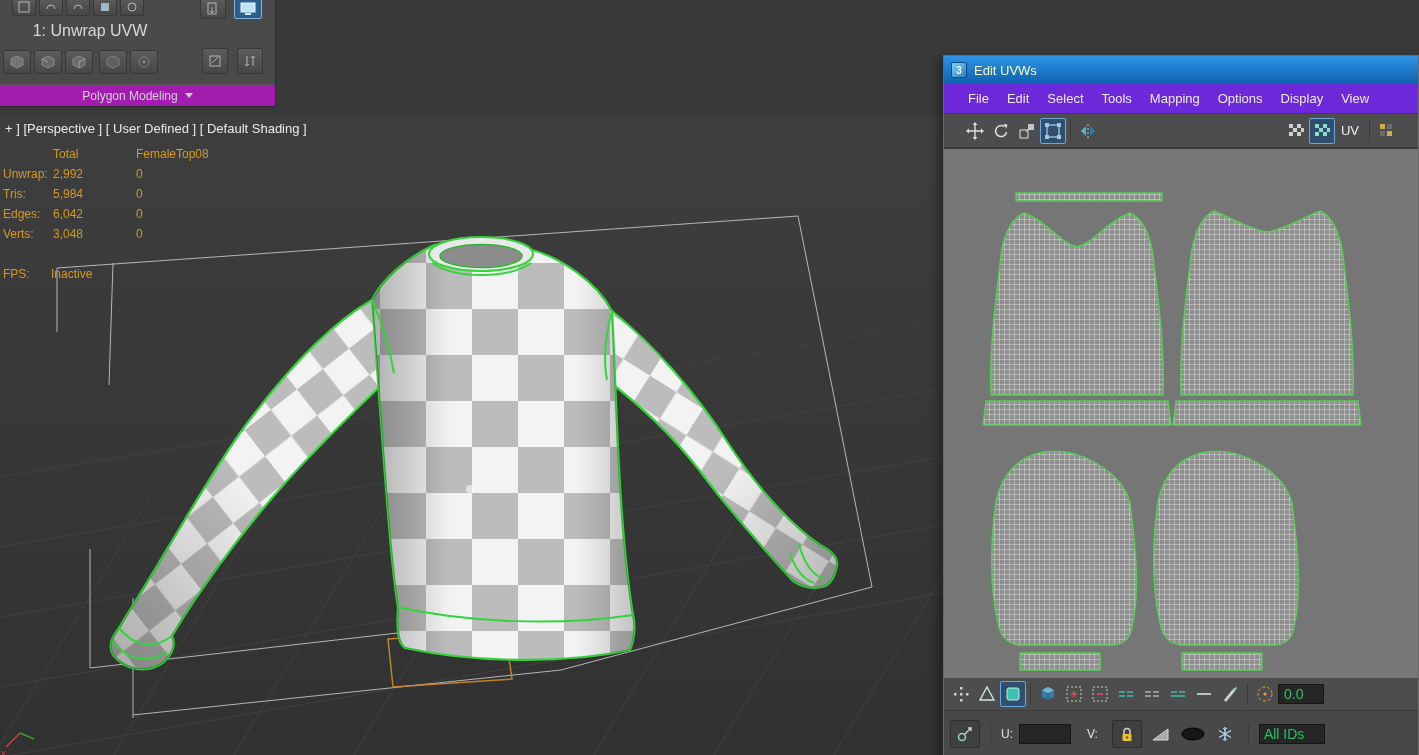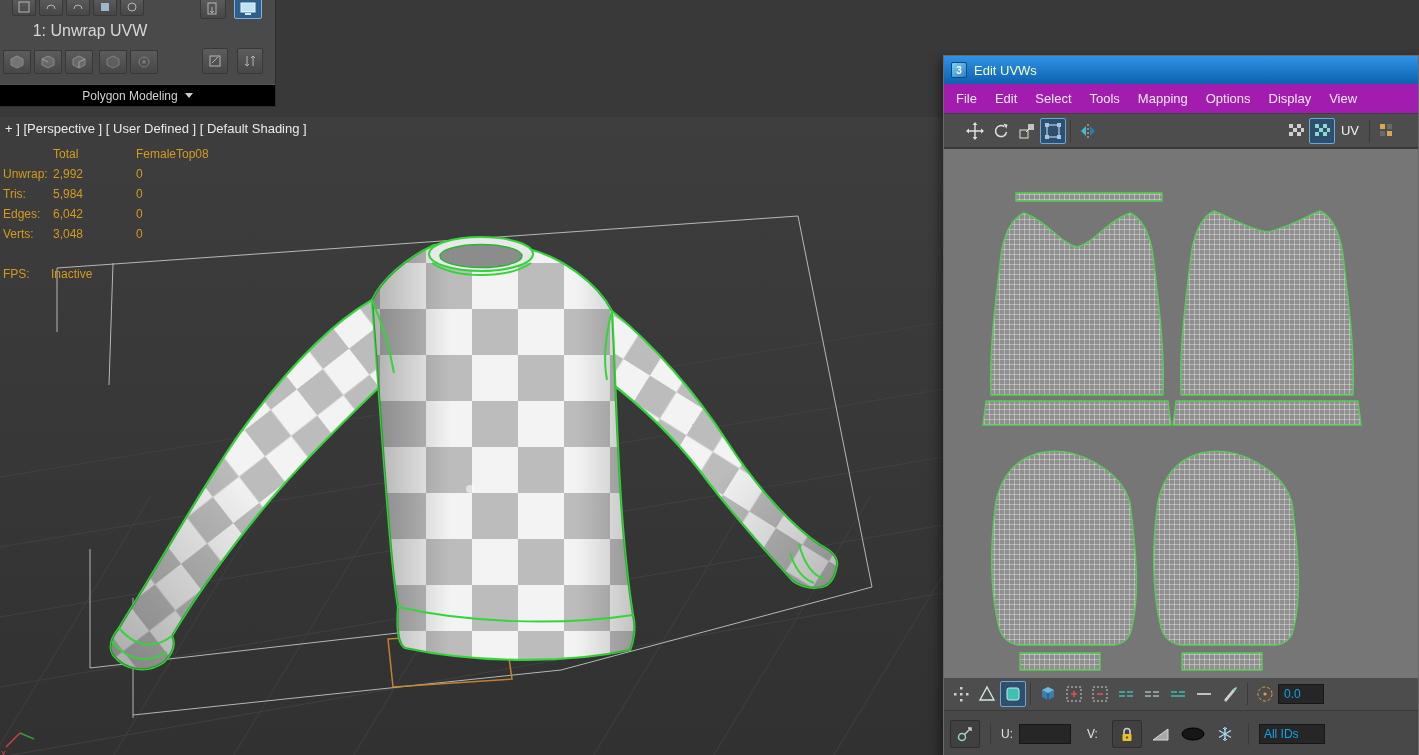--- a/index.html
+++ b/index.html
@@ -7,21 +7,21 @@
   body{font-family:"Liberation Sans",sans-serif}
   .screen{position:relative;width:1419px;height:755px;background:#393939;overflow:hidden}
 
   
   .ribbon{position:absolute;left:0;top:0;width:276px;height:107px;background:#4a4a4a;
           border-right:1px solid #2c2c2c;border-bottom:1px solid #2c2c2c}
   .rbtn{position:absolute;background:linear-gradient(#5c5c5c,#474747);border:1px solid #383838;
         border-radius:2px;display:flex;align-items:center;justify-content:center}
   .rbtn.hl{background:#2e5f8a;border:1px solid #7fb2e0}
   .mod-label{position:absolute;top:22px;left:0;width:180px;text-align:center;color:#d8d8d8;font-size:16px}
-  .panel-bar{position:absolute;left:0;top:84px;width:100%;height:22px;background:#000000;
+  .panel-bar{position:absolute;left:0;top:84px;width:100%;height:22px;background:#a21caf;
              border-top:1px solid #555;display:flex;align-items:center;justify-content:center;gap:7px;
              color:#d2d2d2;font-size:12px}
   .caret{width:0;height:0;border-left:4px solid transparent;border-right:4px solid transparent;border-top:5px solid #cfcfcf}
 
   
   .vp-svg{position:absolute;left:0;top:117px}
   .vp-label{position:absolute;left:5px;top:121px;color:#eaeaea;font-size:13px;z-index:3}
   .stats{position:absolute;left:3px;top:147px;width:230px;font-size:12px;color:#d49b1e;z-index:3}
   .stats .r{position:relative;height:20px}
   .stats .c1{position:absolute;left:0}
@@ -29,32 +29,32 @@
   .stats .c3{position:absolute;left:133px}
 
   
   .uvw{position:absolute;left:943px;top:55px;width:476px;height:700px;background:#4a4a4a;
        border:1px solid #6a6a6a;box-shadow:-4px 4px 10px rgba(0,0,0,.4)}
   .uvw-title{height:28px;background:linear-gradient(#2f93e8,#0d61ae);display:flex;align-items:center;
              gap:7px;padding:0 7px;color:#f8fcc4;font-size:13px}
   .uvw-appicon{width:16px;height:16px;background:linear-gradient(135deg,#7fd4f4,#2b7fc2);
                border:1px solid #0c4a7e;color:#fff;font-size:10px;font-weight:bold;
                display:flex;align-items:center;justify-content:center;border-radius:2px}
-  .uvw-menu{height:30px;background:#a21caf;border-bottom:1px solid #3e3e3e;display:flex;align-items:center;padding-left:3px}
+  .uvw-menu{height:30px;background:#6d28d9;border-bottom:1px solid #3e3e3e;display:flex;align-items:center;padding-left:15px}
   .uvw-menu span{padding:0 9px;color:#ececec;font-size:13px;cursor:default}
   .uvw-tool{height:34px;background:#4d4d4d;border-bottom:1px solid #3a3a3a;display:flex;align-items:center;padding:0 18px}
   .ebtn{width:26px;height:26px;display:flex;align-items:center;justify-content:center;
         border:1px solid transparent;border-radius:2px;flex:0 0 auto}
   .ebtn.active{background:#2e4f6e;border-color:#6fa6d8}
   .sep{width:1px;height:22px;background:#3a3a3a;margin:0 4px;flex:0 0 auto}
   .uv-text{color:#f0f0f0;font-size:13px;padding:0 6px}
   .uvw-canvas{position:relative;height:529px;background:#767676;border-top:1px solid #3a3a3a}
   .uvw-tool2{height:33px;background:#4d4d4d;border-top:1px solid #3c3c3c;display:flex;align-items:center;padding:0 4px}
   .uvw-status{height:46px;background:#484848;border-top:1px solid #3a3a3a;display:flex;align-items:center;padding:0 6px;gap:6px}
-  .field{background:#262626;border:1px solid #171717;color:#0ea5e9;height:20px;font-size:12px;padding:0 4px}
+  .field{background:#262626;border:1px solid #171717;color:#22c55e;height:20px;font-size:14px;padding:0 4px}
   input.field{width:52px}
   .lbl{color:#e2e2e2;font-size:12px}
   .sb-btn{height:28px;min-width:30px;display:flex;align-items:center;justify-content:center;
           background:#404040;border:1px solid #2e2e2e;border-radius:2px}
   .sb-plain{height:26px;min-width:26px;display:flex;align-items:center;justify-content:center}
   .softfield{width:46px;text-align:left;display:flex;align-items:center;padding:0 5px;height:20px}
 </style>
 </head>
 <body>
 

